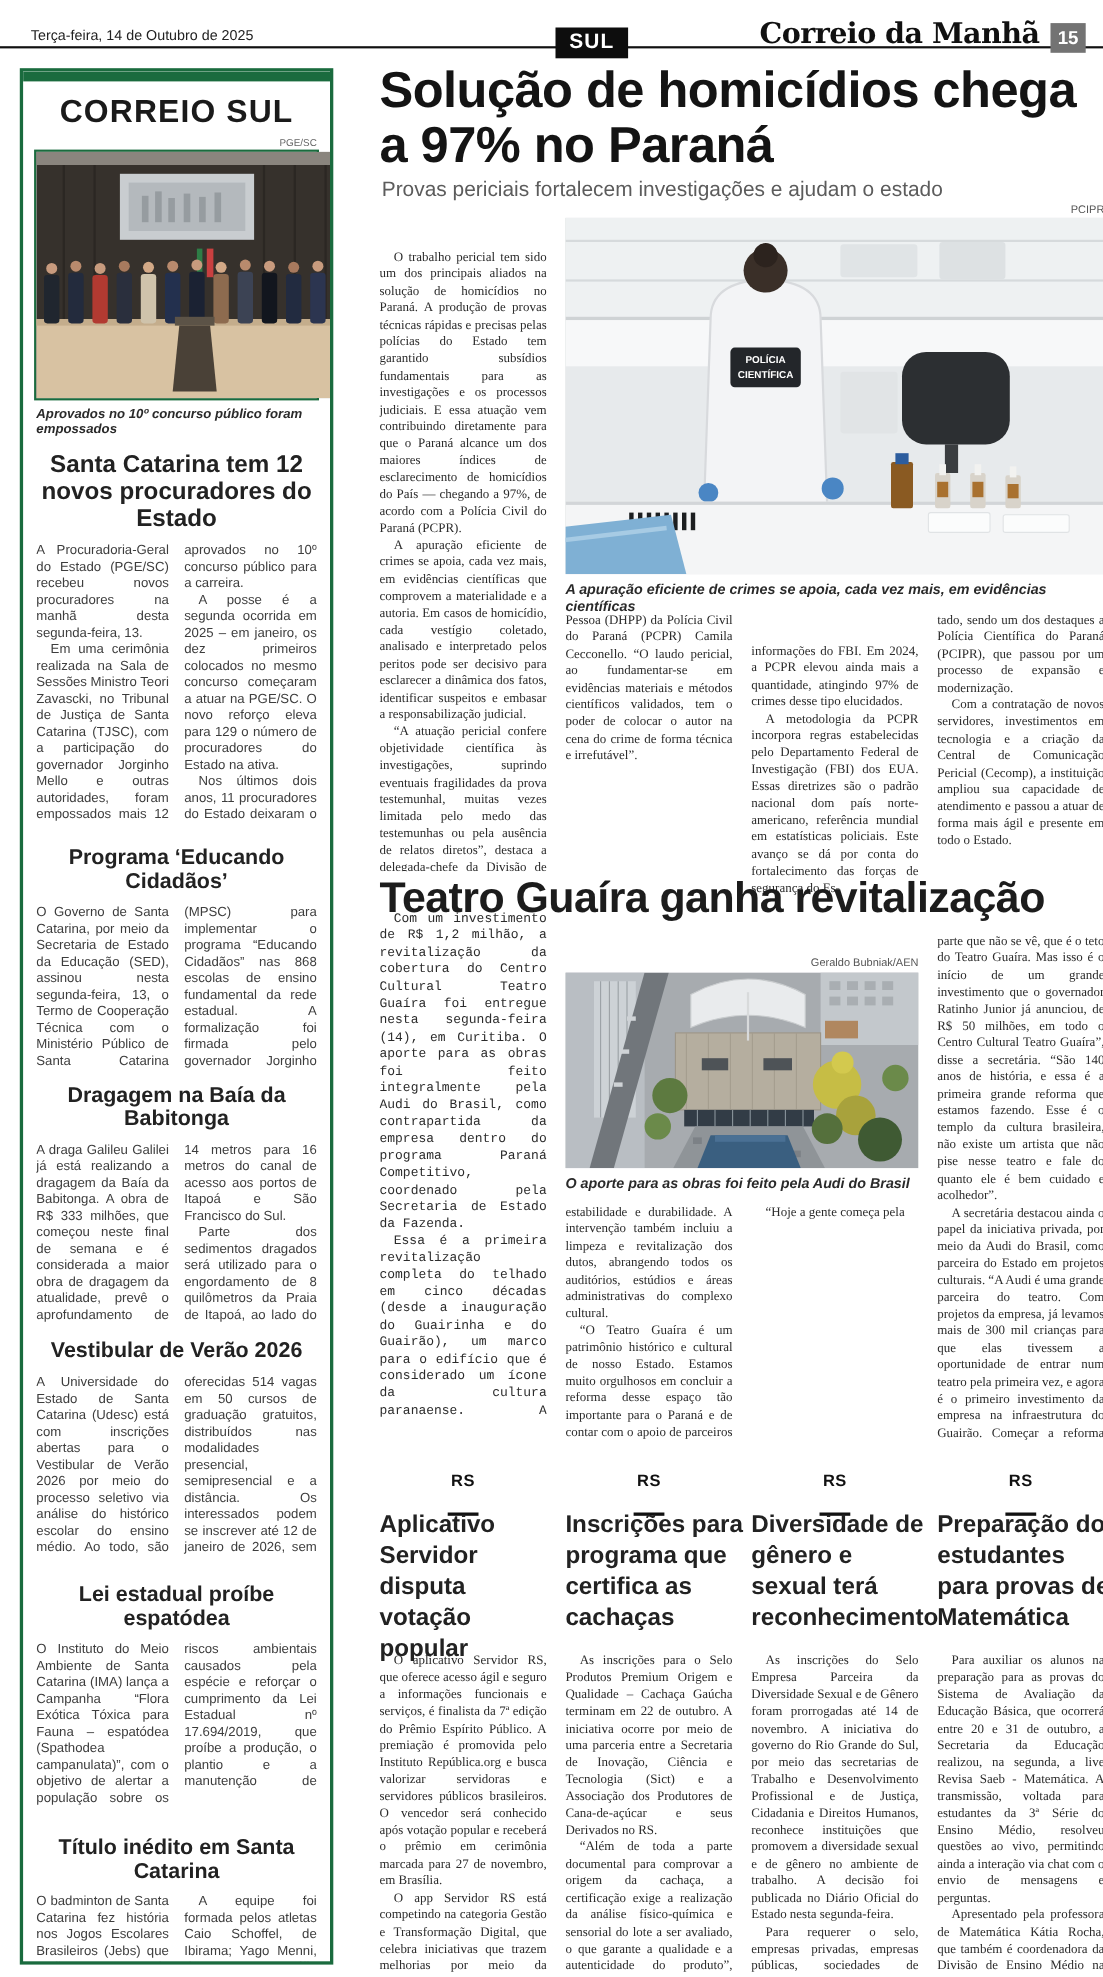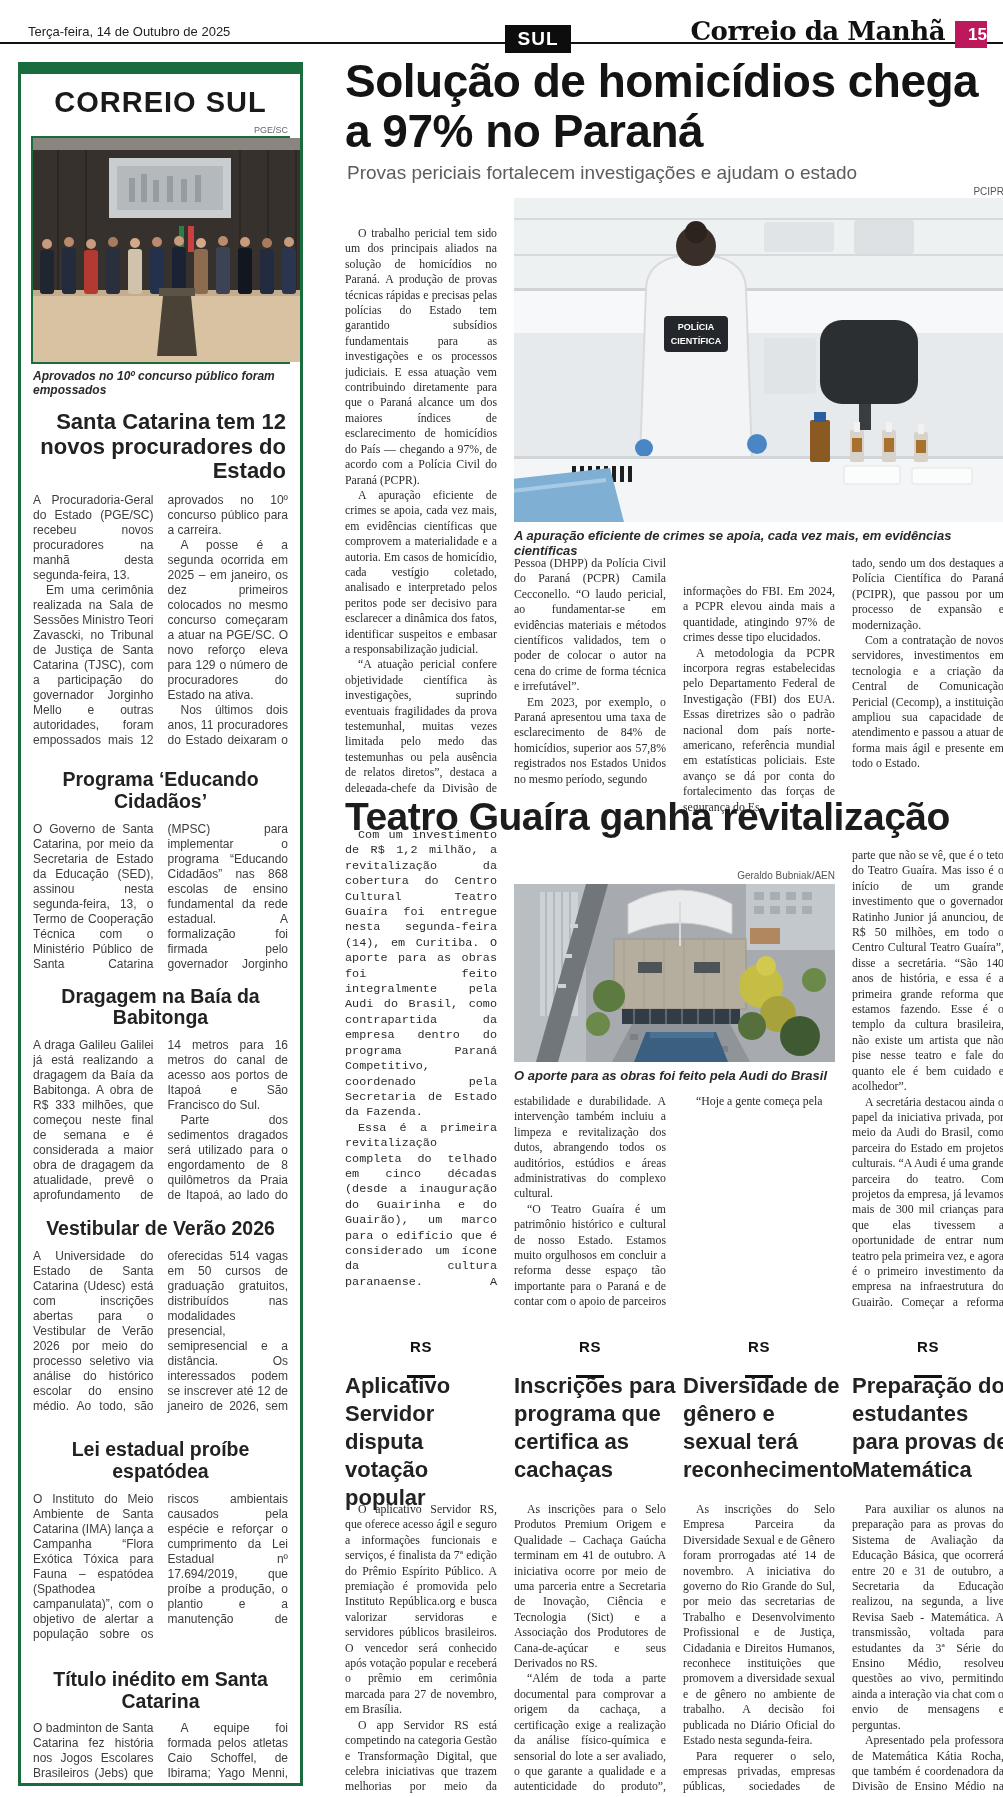--- a/index.html
+++ b/index.html
@@ -8,33 +8,33 @@
     position:relative; width:1003px; height:1797px; background:#fff;
     font-family:"Liberation Sans", sans-serif; overflow:hidden;
   }
   
   .hdr-date { position:absolute; left:28px; top:24px; font-size:13px; color:#222; }
   .hdr-rule { position:absolute; left:0; top:42px; width:1003px; height:2px; background:#111; }
   .hdr-section { position:absolute; left:505px; top:25px; width:66px; height:28px; background:#0d0d0d;
     color:#fff; font-weight:bold; font-size:19px; letter-spacing:1px; text-align:center; line-height:28px; }
   .hdr-masthead { position:absolute; right:58px; top:16px; font-family:"DejaVu Serif", serif;
     font-weight:bold; font-size:26px; color:#111; letter-spacing:-0.5px; }
-  .hdr-pagenum { position:absolute; right:16px; top:21px; width:32px; height:27px; background:#be185d;
-    color:#fff; font-weight:bold; font-size:17px; text-align:right; line-height:27px; }
+  .hdr-pagenum { position:absolute; right:16px; top:21px; width:32px; height:27px; background:#737373;
+    color:#fff; font-weight:bold; font-size:17px; text-align:center; line-height:27px; }
   
   .sul-box { position:absolute; left:18px; top:62px; width:285px; height:1724px;
     border:3px solid #1a6b3e; overflow:hidden; background:#fff; }
   .sul-topbar { width:100%; height:9px; background:#1a6b3e; }
   .sul-title { text-align:center; font-weight:bold; font-size:29px; letter-spacing:1px; color:#1a1a1a; margin-top:12px; }
   .sul-credit { text-align:right; font-size:9px; color:#666; margin:6px 12px 1px 0; }
   .sul-photo-frame { margin:0 10px; border:2px solid #1a6b3e; }
   .sul-photo-frame svg { display:block; }
   .sul-caption { margin:5px 12px 0 12px; font-size:12px; font-style:italic; font-weight:bold; color:#2a2a2a; }
   .sul-art-title { text-align:center; font-weight:bold; color:#222; line-height:1.12; }
-  .t-big { font-size:22px; margin:13px 14px 0;text-align:right; }
+  .t-big { font-size:22px; margin:13px 14px 0; }
   .t-sec { font-size:19.5px; margin:14px 10px 0; }
   .sansbody { margin:9px 12px 0; column-count:2; column-gap:14px; column-fill:auto;
     font-size:12px; line-height:15px; text-align:justify; color:#3d3d3d; overflow:hidden; hyphens:auto; }
   .sansbody p + p { text-indent:13px; }
   .h262{height:262px} .h150{height:150px} .h166{height:166px} .h176{height:176px} .h163{height:163px} .h167{height:167px}
   
   .main-headline { position:absolute; left:345px; top:56px; width:660px; font-weight:bold;
     font-size:46px; line-height:50px; letter-spacing:-0.5px; color:#141414; }
   .main-subtitle { position:absolute; left:347px; top:162px; width:660px; font-size:19px; color:#5c5c5c; }
   .credit { position:absolute; font-size:10px; color:#555; text-align:right; }
@@ -257,21 +257,20 @@
   </div>
   <div class="caption" style="left:514px; top:528px; width:490px;">A apuração eficiente de crimes se apoia, cada vez mais, em evidências científicas</div>
 
   <div class="col c1" style="top:226px; height:566px;">
     <p>O trabalho pericial tem sido um dos principais aliados na solução de homicídios no Paraná. A produção de provas técnicas rápidas e precisas pelas polícias do Estado tem garantido subsídios fundamentais para as investigações e os processos judiciais. E essa atuação vem contribuindo diretamente para que o Paraná alcance um dos maiores índices de esclarecimento de homicídios do País — chegando a 97%, de acordo com a Polícia Civil do Paraná (PCPR).</p>
     <p>A apuração eficiente de crimes se apoia, cada vez mais, em evidências científicas que comprovem a materialidade e a autoria. Em casos de homicídio, cada vestígio coletado, analisado e interpretado pelos peritos pode ser decisivo para esclarecer a dinâmica dos fatos, identificar suspeitos e embasar a responsabilização judicial.</p>
     <p>“A atuação pericial confere objetividade científica às investigações, suprindo eventuais fragilidades da prova testemunhal, muitas vezes limitada pelo medo das testemunhas ou pela ausência de relatos diretos”, destaca a delegada-chefe da Divisão de Homicídios e Proteção à</p>
   </div>
   <div class="col c2" style="top:556px; height:236px;">
     <p class="noind">Pessoa (DHPP) da Polícia Civil do Paraná (PCPR) Camila Cecconello. “O laudo pericial, ao fundamentar-se em evidências materiais e métodos científicos validados, tem o poder de colocar o autor na cena do crime de forma técnica e irrefutável”.</p>
-    <p>Em 2023, por exemplo, o Paraná apresentou uma taxa de esclarecimento de 84% de homicídios, superior aos 57,8% registrados nos Estados Unidos no mesmo período, segundo</p>
   </div>
   <div class="col c3" style="top:584px; height:236px;">
     <p class="noind">informações do FBI. Em 2024, a PCPR elevou ainda mais a quantidade, atingindo 97% de crimes desse tipo elucidados.</p>
     <p>A metodologia da PCPR incorpora regras estabelecidas pelo Departamento Federal de Investigação (FBI) dos EUA. Essas diretrizes são o padrão nacional dom país norte-americano, referência mundial em estatísticas policiais. Este avanço se dá por conta do fortalecimento das forças de segurança do Es-</p>
   </div>
   <div class="col c4" style="top:556px; height:236px;">
     <p class="noind">tado, sendo um dos destaques a Polícia Científica do Paraná (PCIPR), que passou por um processo de expansão e modernização.</p>
     <p>Com a contratação de novos servidores, investimentos em tecnologia e a criação da Central de Comunicação Pericial (Cecomp), a instituição ampliou sua capacidade de atendimento e passou a atuar de forma mais ágil e presente em todo o Estado.</p>
   </div>
 
@@ -377,21 +376,21 @@
   <h3 class="rs-headline c1">Aplicativo Servidor disputa votação popular</h3>
   <h3 class="rs-headline c2">Inscrições para programa que certifica as cachaças</h3>
   <h3 class="rs-headline c3">Diversidade de gênero e sexual terá reconhecimento</h3>
   <h3 class="rs-headline c4">Preparação dos estudantes para provas de Matemática</h3>
 
   <div class="col rs-body c1">
     <p>O aplicativo Servidor RS, que oferece acesso ágil e seguro a informações funcionais e serviços, é finalista da 7ª edição do Prêmio Espírito Público. A premiação é promovida pelo Instituto República.org e busca valorizar servidoras e servidores públicos brasileiros. O vencedor será conhecido após votação popular e receberá o prêmio em cerimônia marcada para 27 de novembro, em Brasília.</p>
     <p>O app Servidor RS está competindo na categoria Gestão e Transformação Digital, que celebra iniciativas que trazem melhorias por meio da tecnologia ou por outras abordagens inovadoras.</p>
   </div>
   <div class="col rs-body c2">
-    <p>As inscrições para o Selo Produtos Premium Origem e Qualidade – Cachaça Gaúcha terminam em 41 de outubro. A iniciativa ocorre por meio de uma parceria entre a Secretaria de Inovação, Ciência e Tecnologia (Sict) e a Associação dos Produtores de Cana-de-açúcar e seus Derivados no RS.</p>
+    <p>As inscrições para o Selo Produtos Premium Origem e Qualidade – Cachaça Gaúcha terminam em 22 de outubro. A iniciativa ocorre por meio de uma parceria entre a Secretaria de Inovação, Ciência e Tecnologia (Sict) e a Associação dos Produtores de Cana-de-açúcar e seus Derivados no RS.</p>
     <p>“Além de toda a parte documental para comprovar a origem da cachaça, a certificação exige a realização da análise físico-química e sensorial do lote a ser avaliado, o que garante a qualidade e a autenticidade do produto”, destaca a coordenadora setorial da cachaça no Programa Produtos Premium, Sílvia Schumacher.</p>
   </div>
   <div class="col rs-body c3">
     <p>As inscrições do Selo Empresa Parceira da Diversidade Sexual e de Gênero foram prorrogadas até 14 de novembro. A iniciativa do governo do Rio Grande do Sul, por meio das secretarias de Trabalho e Desenvolvimento Profissional e de Justiça, Cidadania e Direitos Humanos, reconhece instituições que promovem a diversidade sexual e de gênero no ambiente de trabalho. A decisão foi publicada no Diário Oficial do Estado nesta segunda-feira.</p>
     <p>Para requerer o selo, empresas privadas, empresas públicas, sociedades de economia mista e órgãos públicos do Estado devem preencher o formulário disponível no site da STDP</p>
   </div>
   <div class="col rs-body c4">
     <p>Para auxiliar os alunos na preparação para as provas do Sistema de Avaliação da Educação Básica, que ocorrerá entre 20 e 31 de outubro, a Secretaria da Educação realizou, na segunda, a live Revisa Saeb - Matemática. A transmissão, voltada para estudantes da 3ª Série do Ensino Médio, resolveu questões ao vivo, permitindo ainda a interação via chat com o envio de mensagens e perguntas.</p>
     <p>Apresentado pela professora de Matemática Kátia Rocha, que também é coordenadora da Divisão de Ensino Médio na Rede Estadual, o encontro teve como foco o reforço de habilidades que foram identificadas como pontos de atenção.</p>
   </div>

